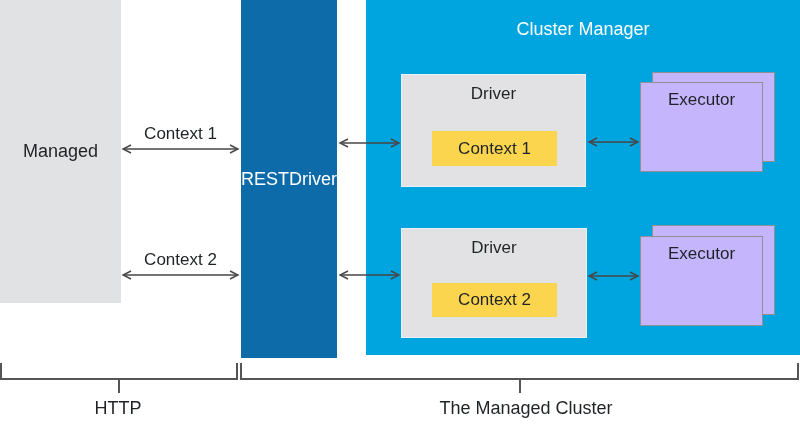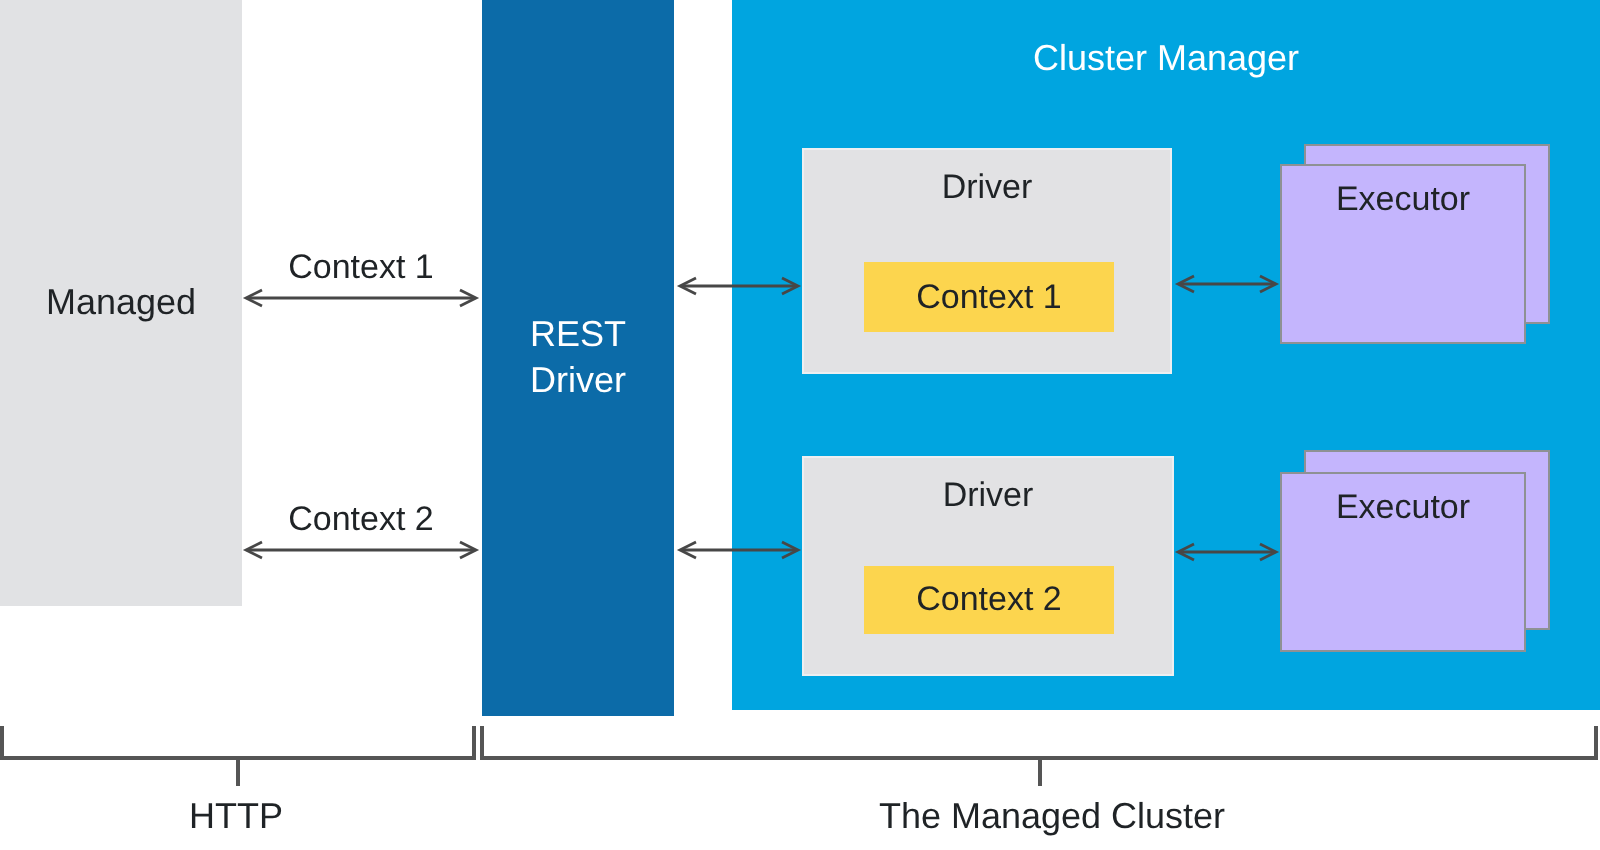--- a/index.html
+++ b/index.html
@@ -24,21 +24,21 @@
     background: #e1e2e4;
     display: flex; align-items: center; justify-content: center;
     font-size: 18px;
   }
 
   
   .rest-box {
     left: 241px; top: 0; width: 96px; height: 358px;
     background: #0c6ba8;
     color: #ffffff;
-    display: flex; flex-direction: column;
+    display: flex; 
     align-items: center; justify-content: center;
     font-size: 18px; line-height: 23px;
     text-align: center;
   }
 
   
   .cluster-box {
     left: 366px; top: 0; width: 434px; height: 355px;
     background: #00a5e0;
   }

